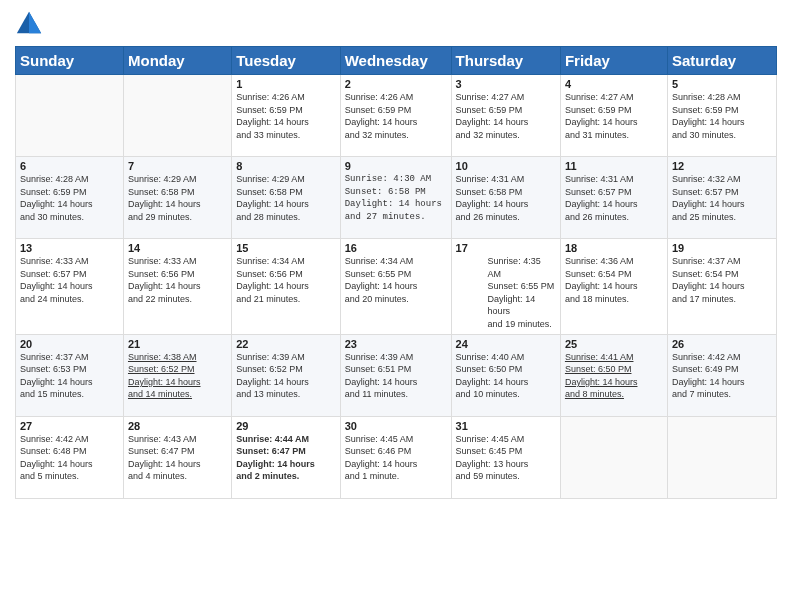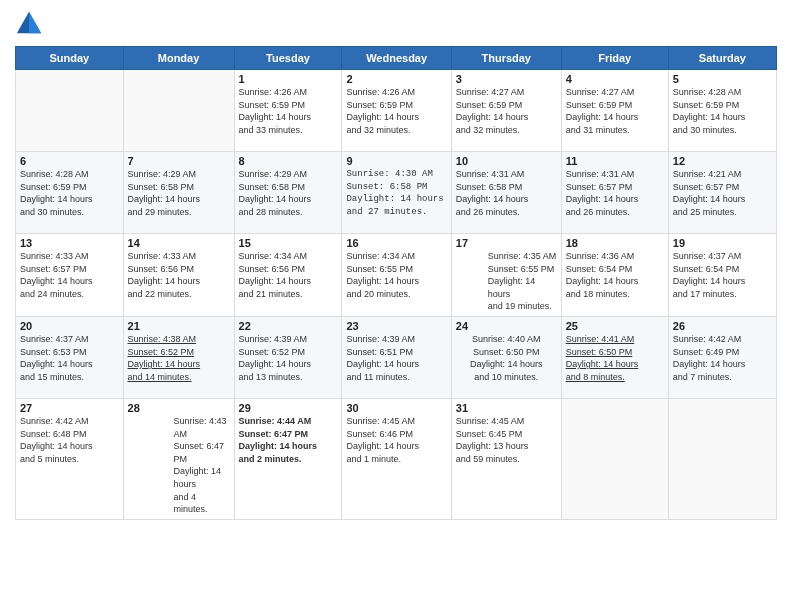--- a/index.html
+++ b/index.html
@@ -61,24 +61,24 @@
       margin-top: 2px;
     }
     .calendar {
       width: 100%;
       border-collapse: collapse;
       border: 1px solid #ccc;
     }
     .calendar th {
       background: #2e6db4;
       color: #fff;
-      font-size: 11px;
+      font-size: 15px;
       font-weight: bold;
       padding: 5px 4px;
-      text-align: center;
+      text-align: left;
       border: 1px solid #2060a0;
     }
     .calendar td {
       border: 1px solid #ddd;
       vertical-align: top;
       padding: 3px 4px;
       width: 113px;
       height: 82px;
       background: #fff;
     }
@@ -212,21 +212,21 @@
           </td>
           <td>
             <span class="day-num">11</span>
             <div class="day-info" style="white-space: pre-line;">Sunrise: 4:31 AM
 Sunset: 6:57 PM
 Daylight: 14 hours
 and 26 minutes.</div>
           </td>
           <td>
             <span class="day-num">12</span>
-            <div class="day-info" style="white-space: pre-line;">Sunrise: 4:21 AM
+            <div class="day-info" style="white-space: pre-line;">Sunrise: 4:32 AM
 Sunset: 6:57 PM
 Daylight: 14 hours
 and 25 minutes.</div>
           </td>
         </tr>
         <tr>
           <td>
             <span class="day-num">13</span>
             <div class="day-info" style="white-space: pre-line;">Sunrise: 4:33 AM
 Sunset: 6:57 PM
@@ -300,21 +300,21 @@
           </td>
           <td>
             <span class="day-num">23</span>
             <div class="day-info" style="white-space: pre-line;">Sunrise: 4:39 AM
 Sunset: 6:51 PM
 Daylight: 14 hours
 and 11 minutes.</div>
           </td>
           <td>
             <span class="day-num">24</span>
-            <div class="day-info" style="white-space: pre-line; text-align: center;">Sunrise: 4:40 AM
+            <div class="day-info" style="white-space: pre-line;">Sunrise: 4:40 AM
 Sunset: 6:50 PM
 Daylight: 14 hours
 and 10 minutes.</div>
           </td>
           <td>
             <span class="day-num">25</span>
             <div class="day-info" style="white-space: pre-line; text-decoration: underline;">Sunrise: 4:41 AM
 Sunset: 6:50 PM
 Daylight: 14 hours
 and 8 minutes.</div>
@@ -330,21 +330,21 @@
         <tr>
           <td>
             <span class="day-num">27</span>
             <div class="day-info" style="white-space: pre-line;">Sunrise: 4:42 AM
 Sunset: 6:48 PM
 Daylight: 14 hours
 and 5 minutes.</div>
           </td>
           <td>
             <span class="day-num">28</span>
-            <div class="day-info" style="white-space: pre-line; margin-left: 46px;">Sunrise: 4:43 AM
+            <div class="day-info" style="white-space: pre-line;">Sunrise: 4:43 AM
 Sunset: 6:47 PM
 Daylight: 14 hours
 and 4 minutes.</div>
           </td>
           <td>
             <span class="day-num">29</span>
             <div class="day-info" style="white-space: pre-line; font-weight: bold;">Sunrise: 4:44 AM
 Sunset: 6:47 PM
 Daylight: 14 hours
 and 2 minutes.</div>

